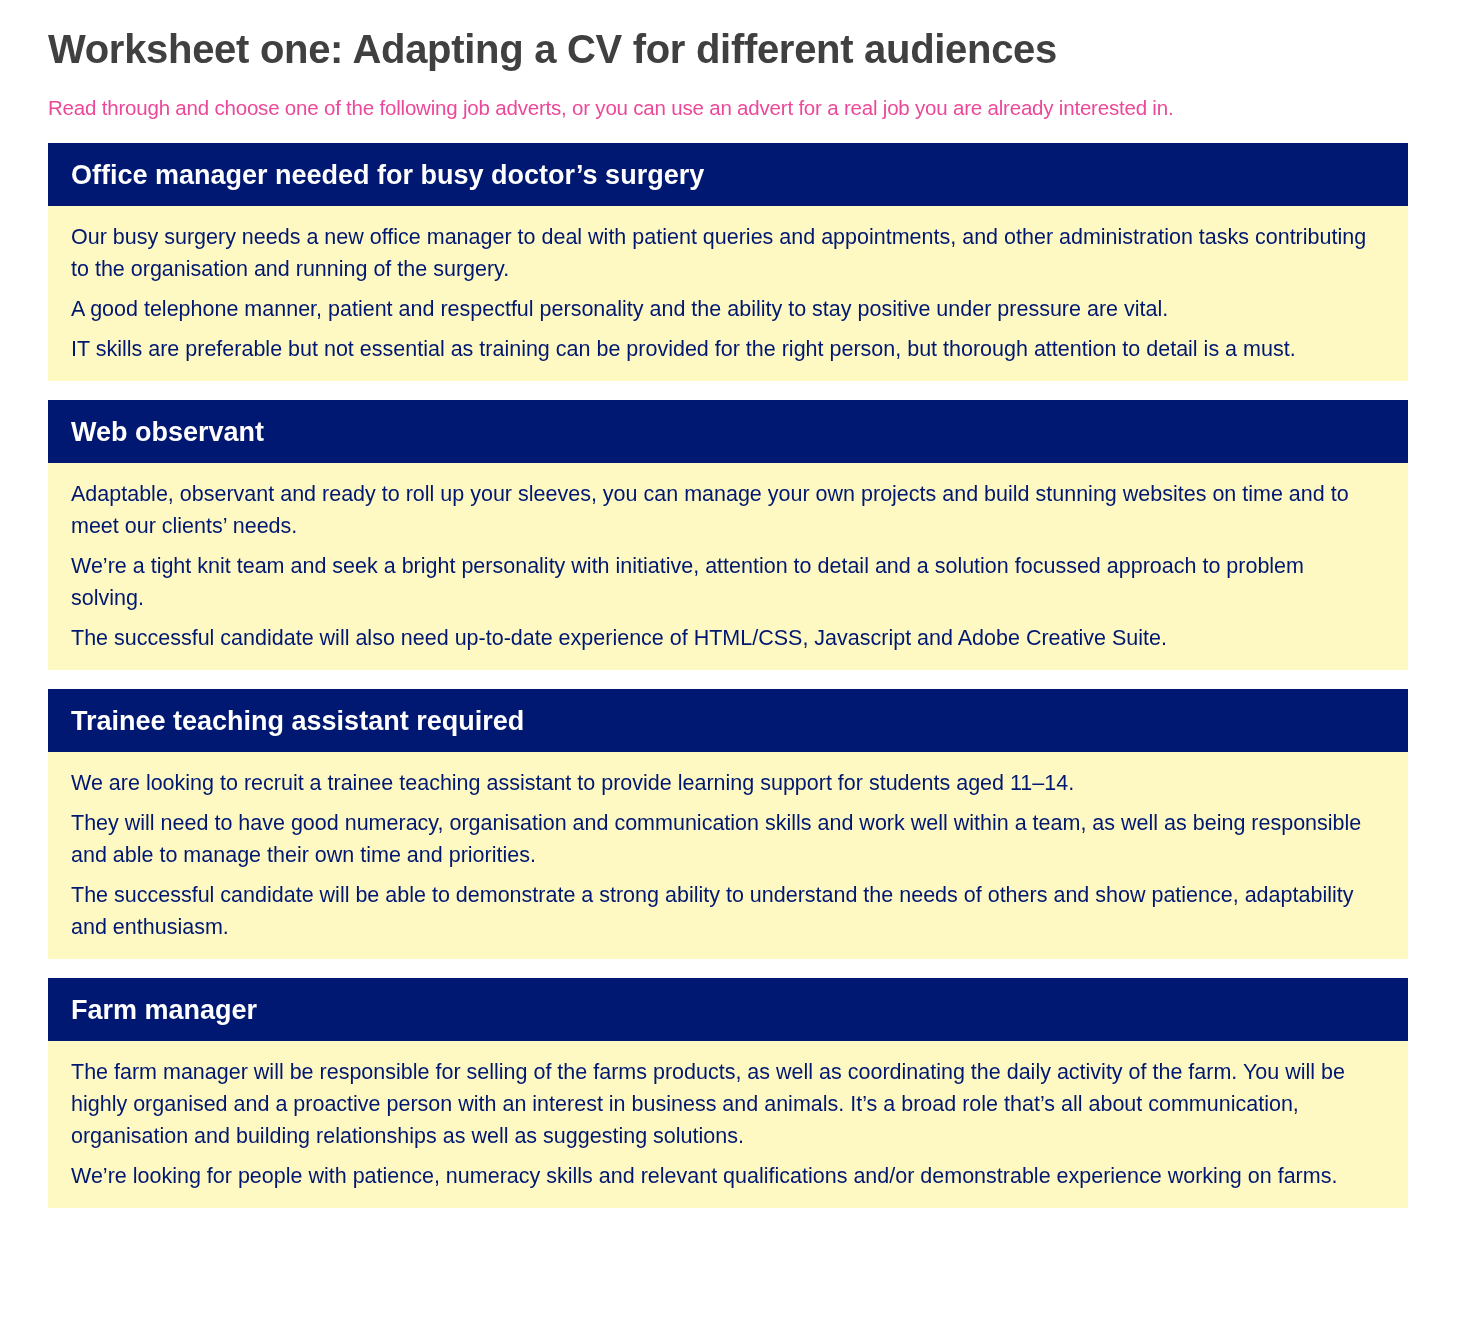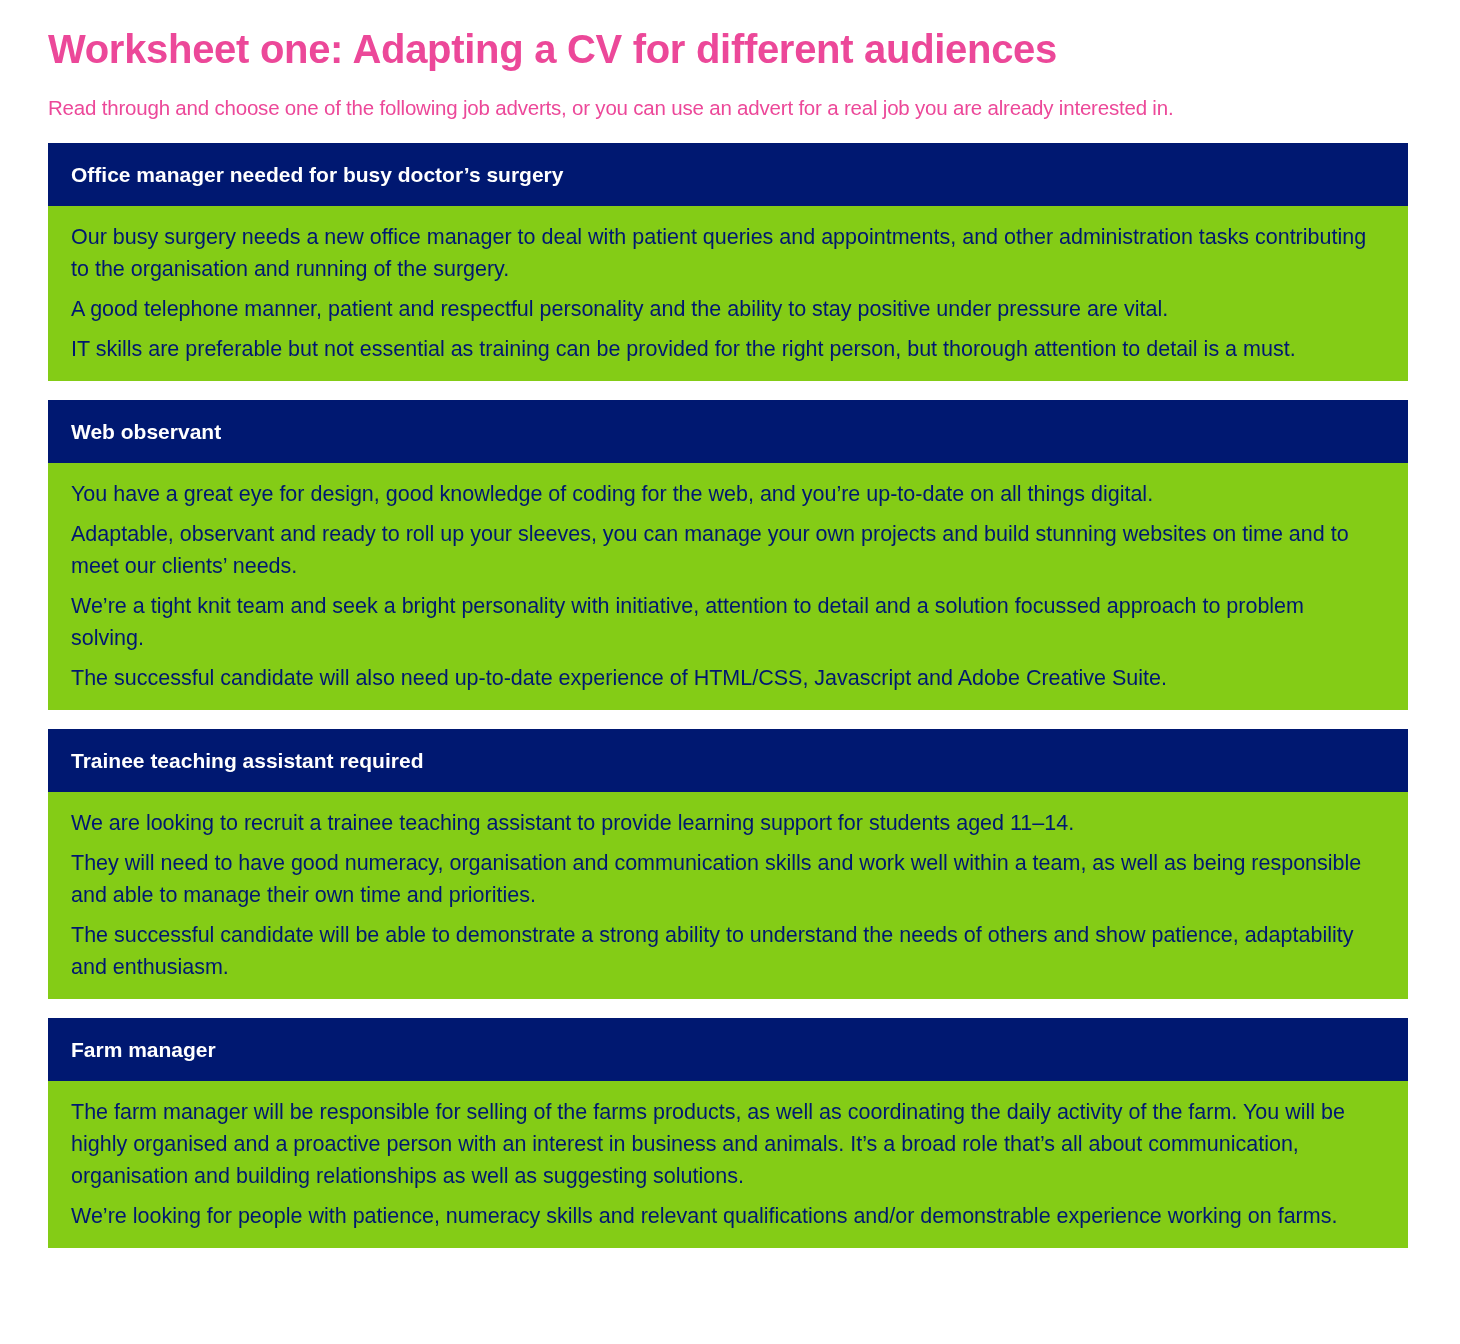--- a/index.html
+++ b/index.html
@@ -1,36 +1,36 @@
 <!DOCTYPE html>
 <html><head>
 <meta charset="utf-8">
 <style>
   html, body { margin: 0; padding: 0; background: #ffffff; }
   body { width: 1460px; height: 1344px; overflow: hidden; font-family: "Liberation Sans", sans-serif; }
   .page { padding: 0 52px 0 48px; }
   h1 {
     margin: 0; padding-top: 24px;
-    font-size: 40px; font-weight: 700; color: #ec4899;
+    font-size: 40px; font-weight: 700; color: #404040;
     letter-spacing: -0.3px; line-height: 50px;
   }
   .intro {
     margin: 20px 0 0 0; font-size: 20.5px; color: #ec4899; line-height: 28px;
     letter-spacing: -0.2px;
   }
   .cards { margin-top: 21px; }
   .card { width: 1360px; margin-bottom: 19px; }
   .card-header {
     background: #001871; color: #ffffff;
     height: 63px; box-sizing: border-box;
     padding: 18px 23px 0 23px;
-    font-size: 21px; font-weight: 700; line-height: 28px;
+    font-size: 27px; font-weight: 700; line-height: 28px;
   }
   .card-body {
-    background: #84cc16; color: #001871;
+    background: #fef9c3; color: #001871;
     padding: 15px 40px 12px 23px;
   }
   .card-body p {
     margin: 0 0 8px 0; font-size: 21.5px; line-height: 32px;
   }
   .card-body p:last-child { margin-bottom: 4px; }
 </style>
 </head>
 <body>
 
@@ -45,21 +45,20 @@
       <div class="card-body">
         <p>Our busy surgery needs a new office manager to deal with patient queries and appointments, and other administration tasks contributing to the organisation and running of the surgery.</p>
         <p>A good telephone manner, patient and respectful personality and the ability to stay positive under pressure are vital.</p>
         <p>IT skills are preferable but not essential as training can be provided for the right person, but thorough attention to detail is a must.</p>
       </div>
     </div>
 
     <div class="card">
       <div class="card-header">Web observant</div>
       <div class="card-body">
-        <p>You have a great eye for design, good knowledge of coding for the web, and you’re up-to-date on all things digital.</p>
         <p>Adaptable, observant and ready to roll up your sleeves, you can manage your own projects and build stunning websites on time and to meet our clients’ needs.</p>
         <p>We’re a tight knit team and seek a bright personality with initiative, attention to detail and a solution focussed approach to problem solving.</p>
         <p>The successful candidate will also need up-to-date experience of HTML/CSS, Javascript and Adobe Creative Suite.</p>
       </div>
     </div>
 
     <div class="card">
       <div class="card-header">Trainee teaching assistant required</div>
       <div class="card-body">
         <p>We are looking to recruit a trainee teaching assistant to provide learning support for students aged 11–14.</p>

